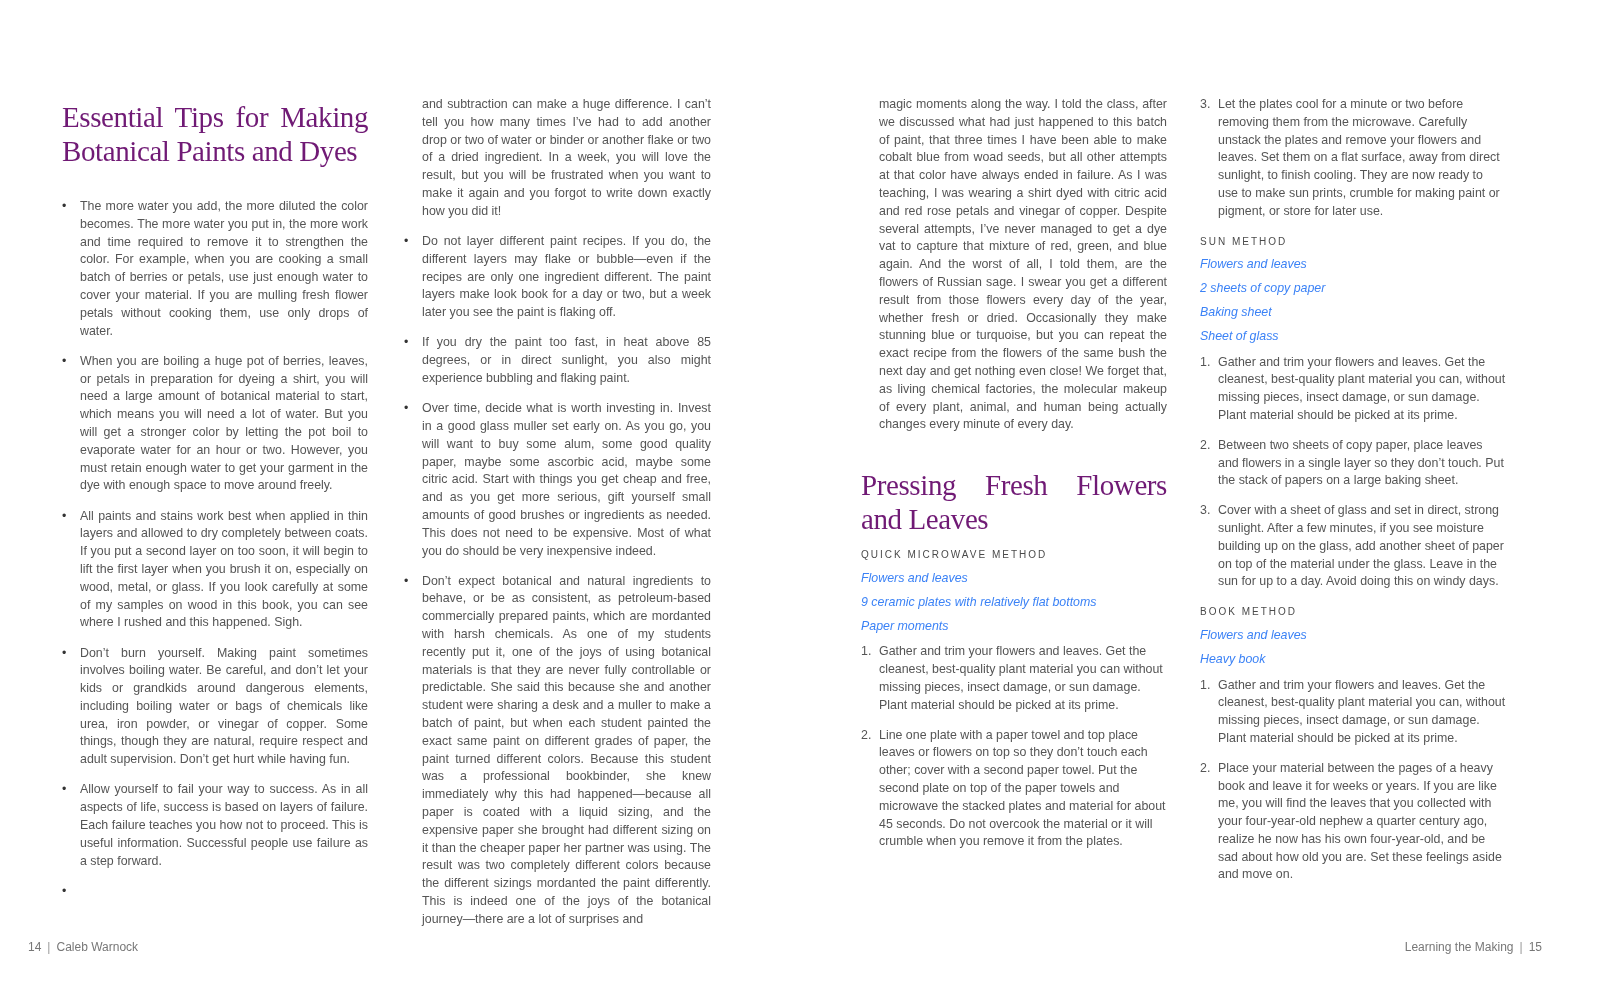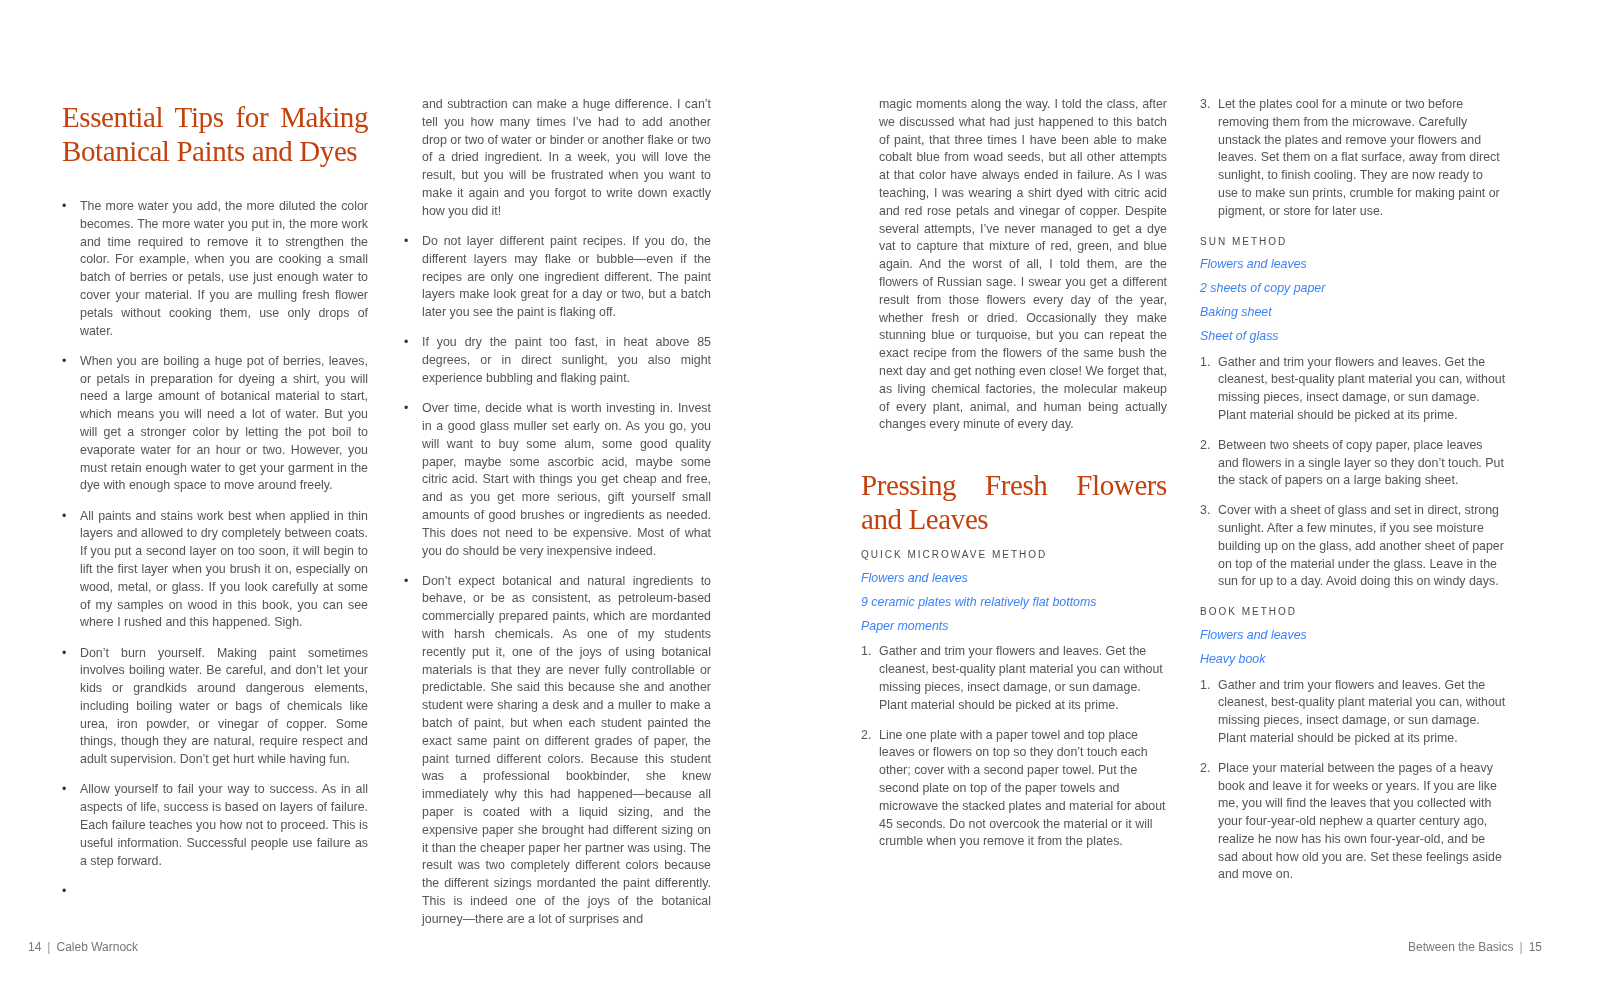--- a/index.html
+++ b/index.html
@@ -6,21 +6,21 @@
   body { width: 1600px; height: 1000px; position: relative; overflow: hidden; font-family: "Liberation Sans", sans-serif; color: #4a4a4a; }
   .spread { position: absolute; inset: 0; }
   .page { position: absolute; top: 0; height: 1000px; }
   .page-left { left: 0; width: 800px; }
   .page-right { left: 800px; width: 800px; }
   .col { position: absolute; top: 96px; font-size: 12.4px; line-height: 17.8px; color: #555; text-align: justify; hyphens: auto; }
   .col1 { left: 62px; width: 306px; }
   .col2 { left: 422px; width: 289px; }
   .col3 { left: 61px; width: 306px; }
   .col4 { left: 400px; width: 306px; }
-  h1.title { font-family: "Liberation Serif", serif; font-weight: normal; color: #c2410c; font-size: 29px; line-height: 34px; margin: 4px 0 0 0; letter-spacing: -0.4px; }
+  h1.title { font-family: "Liberation Serif", serif; font-weight: normal; color: #701a75; font-size: 29px; line-height: 34px; margin: 4px 0 0 0; letter-spacing: -0.4px; }
   h1.title.t1 { margin-bottom: 30px; }
   h1.title.t2 { margin-top: 34px; }
   ul.tips { list-style: none; margin: 0; padding: 0; }
   ul.tips li { position: relative; padding-left: 18px; margin-bottom: 12.4px; }
   ul.tips li .bullet { position: absolute; left: 0; top: 0; width: 10px; color: #333; }
   p.cont { margin: 0 0 12.4px 0; }
   .method-head { font-family: Liberation Sans, sans-serif; font-size: 10px; letter-spacing: 2px; color: #4a4a4a; margin: 10px 0 6px 0; }
   .material { font-style: italic; color: #3b82f6; margin: 0 0 6px 0; }
   ol.steps { list-style: none; margin: 8px 0 0 0; padding: 0; }
   ol.steps li { position: relative; padding-left: 18px; margin-bottom: 12px; text-align: left; }
@@ -44,21 +44,21 @@
         <li><span class="bullet">•</span><span>All paints and stains work best when applied in thin layers and allowed to dry completely between coats. If you put a second layer on too soon, it will begin to lift the first layer when you brush it on, especially on wood, metal, or glass. If you look carefully at some of my samples on wood in this book, you can see where I rushed and this happened. Sigh.</span></li>
         <li><span class="bullet">•</span><span>Don’t burn yourself. Making paint sometimes involves boiling water. Be careful, and don’t let your kids or grandkids around dangerous elements, including boiling water or bags of chemicals like urea, iron powder, or vinegar of copper. Some things, though they are natural, require respect and adult supervision. Don’t get hurt while having fun.</span></li>
         <li><span class="bullet">•</span><span>Allow yourself to fail your way to success. As in all aspects of life, success is based on layers of failure. Each failure teaches you how not to proceed. This is useful information. Successful people use failure as a step forward.</span></li>
         <li><span class="bullet">•</span></li>
       </ul>
     </div>
 
     <div class="col col2">
       <p class="cont" style="padding-left:0">and subtraction can make a huge difference. I can’t tell you how many times I’ve had to add another drop or two of water or binder or another flake or two of a dried ingredient. In a week, you will love the result, but you will be frustrated when you want to make it again and you forgot to write down exactly how you did it!</p>
       <ul class="tips" style="margin-left:-18px">
-        <li><span class="bullet">•</span><span>Do not layer different paint recipes. If you do, the different layers may flake or bubble—even if the recipes are only one ingredient different. The paint layers make look great for a day or two, but a batch later you see the paint is flaking off.</span></li>
+        <li><span class="bullet">•</span><span>Do not layer different paint recipes. If you do, the different layers may flake or bubble—even if the recipes are only one ingredient different. The paint layers make look book for a day or two, but a week later you see the paint is flaking off.</span></li>
         <li><span class="bullet">•</span><span>If you dry the paint too fast, in heat above 85 degrees, or in direct sunlight, you also might experience bubbling and flaking paint.</span></li>
         <li><span class="bullet">•</span><span>Over time, decide what is worth investing in. Invest in a good glass muller set early on. As you go, you will want to buy some alum, some good quality paper, maybe some ascorbic acid, maybe some citric acid. Start with things you get cheap and free, and as you get more serious, gift yourself small amounts of good brushes or ingredients as needed. This does not need to be expensive. Most of what you do should be very inexpensive indeed.</span></li>
         <li><span class="bullet">•</span><span>Don’t expect botanical and natural ingredients to behave, or be as consistent, as petroleum-based commercially prepared paints, which are mordanted with harsh chemicals. As one of my students recently put it, one of the joys of using botanical materials is that they are never fully controllable or predictable. She said this because she and another student were sharing a desk and a muller to make a batch of paint, but when each student painted the exact same paint on different grades of paper, the paint turned different colors. Because this student was a professional bookbinder, she knew immediately why this had happened—because all paper is coated with a liquid sizing, and the expensive paper she brought had different sizing on it than the cheaper paper her partner was using. The result was two completely different colors because the different sizings mordanted the paint differently. This is indeed one of the joys of the botanical journey—there are a lot of surprises and</span></li>
       </ul>
     </div>
 
     <div class="footer footer-left">
       <span>14</span><span class="sep">|</span><span>Caleb Warnock</span>
     </div>
   </div>
@@ -103,16 +103,16 @@
         <div class="material">Flowers and leaves</div>
         <div class="material">Heavy book</div>
         <ol class="steps">
           <li><span class="num">1.</span><span>Gather and trim your flowers and leaves. Get the cleanest, best-quality plant material you can, without missing pieces, insect damage, or sun damage. Plant material should be picked at its prime.</span></li>
           <li><span class="num">2.</span><span>Place your material between the pages of a heavy book and leave it for weeks or years. If you are like me, you will find the leaves that you collected with your four-year-old nephew a quarter century ago, realize he now has his own four-year-old, and be sad about how old you are. Set these feelings aside and move on.</span></li>
         </ol>
       </div>
     </div>
 
     <div class="footer footer-right">
-      <span>Between the Basics</span><span class="sep">|</span><span>15</span>
+      <span>Learning the Making</span><span class="sep">|</span><span>15</span>
     </div>
   </div>
 </div>
 
 </body></html>

